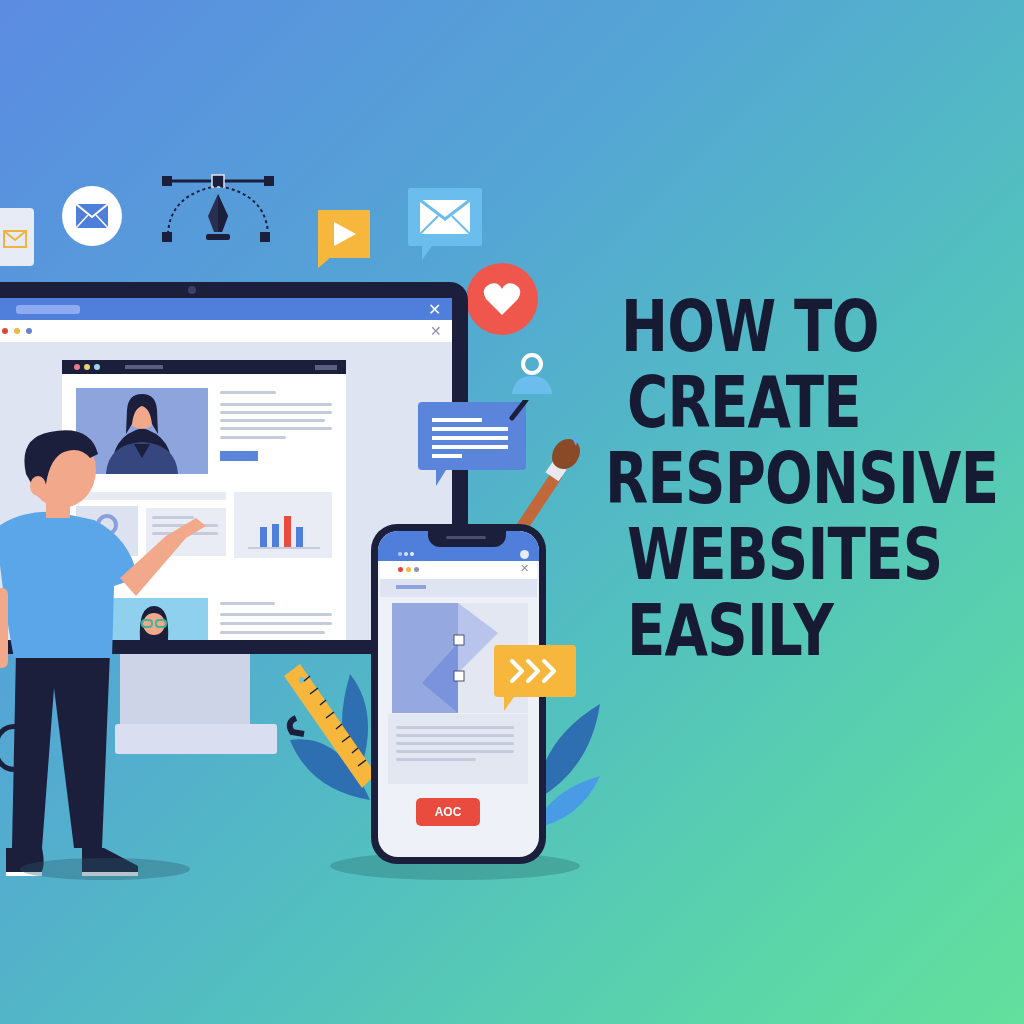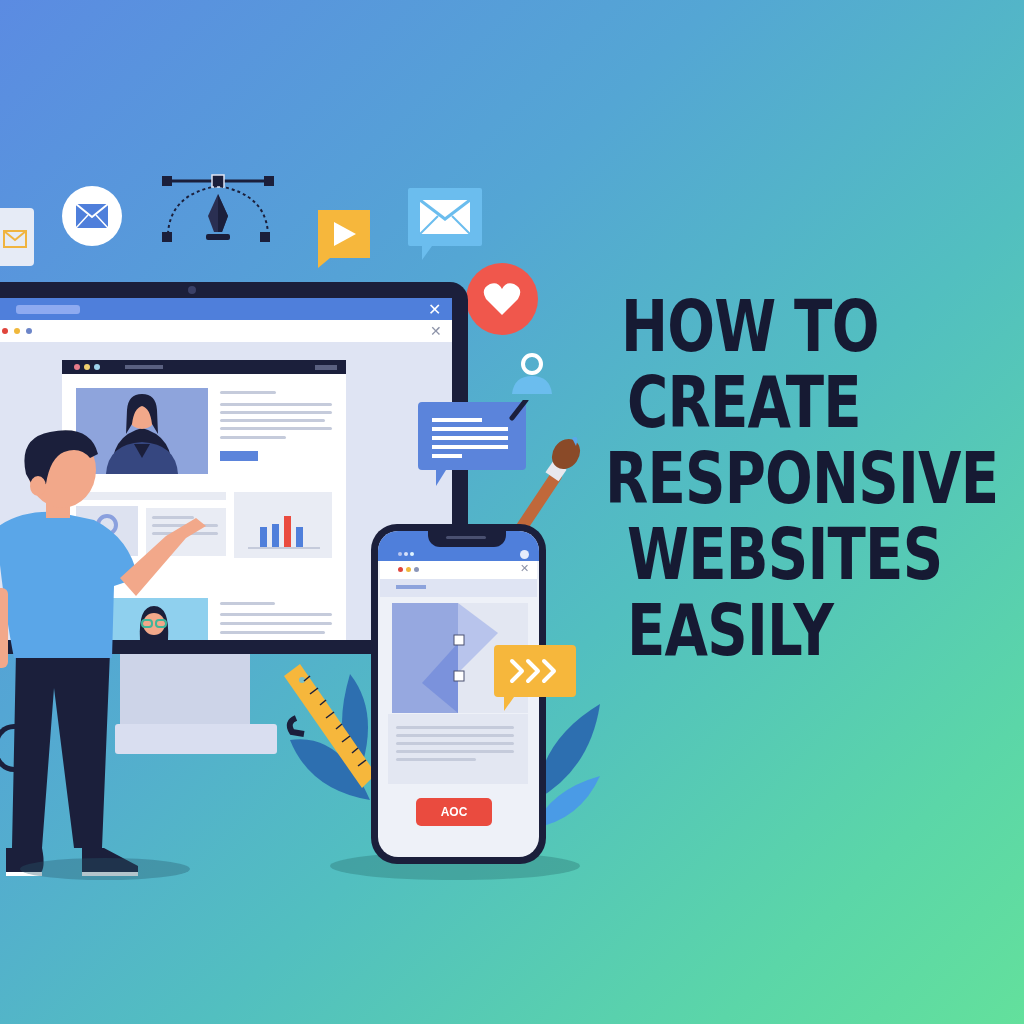--- a/index.html
+++ b/index.html
@@ -19,21 +19,21 @@
   .stand-neck{left:120px;top:654px;width:130px;height:70px;background:#cdd4e8;}
   .stand-base{left:115px;top:724px;width:162px;height:30px;background:#d9def0;border-radius:3px;}
   .inner-page{left:62px;top:360px;width:284px;height:280px;background:#fff;}
   .inner-bar{left:62px;top:360px;width:284px;height:14px;background:#1b1f3b;}
   .dot{width:6px;height:6px;border-radius:50%;}
   .line{height:3px;background:#c5cbdb;border-radius:2px;}
   .person-card{left:76px;top:388px;width:132px;height:86px;background:#8ea4dc;}
   
   .phone{left:371px;top:524px;width:175px;height:340px;background:#1b1f3b;border-radius:26px;}
   .phone-screen{left:378px;top:531px;width:161px;height:326px;background:#eef1f8;border-radius:20px;overflow:hidden;}
-  .cta{left:416px;top:798px;width:76px;height:28px;background:#ea4b3f;border-radius:5px;color:#fff;
+  .cta{left:416px;top:798px;width:64px;height:28px;background:#ea4b3f;border-radius:5px;color:#fff;
     font-weight:bold;font-size:12px;text-align:center;line-height:28px;}
   .float-icon{display:flex;align-items:center;justify-content:center;}
 </style>
 </head>
 <body>
 
 <div class="abs float-icon" style="left:-4px;top:208px;width:38px;height:58px;background:#e6ebf6;border-radius:4px;">
   <svg width="26" height="24" viewBox="0 0 26 24">
       <rect x="2" y="6" width="22" height="16" fill="none" stroke="#f0b440" stroke-width="2"></rect>
       <path d="M2 6 L13 15 L24 6" fill="none" stroke="#f0b440" stroke-width="2"></path>

